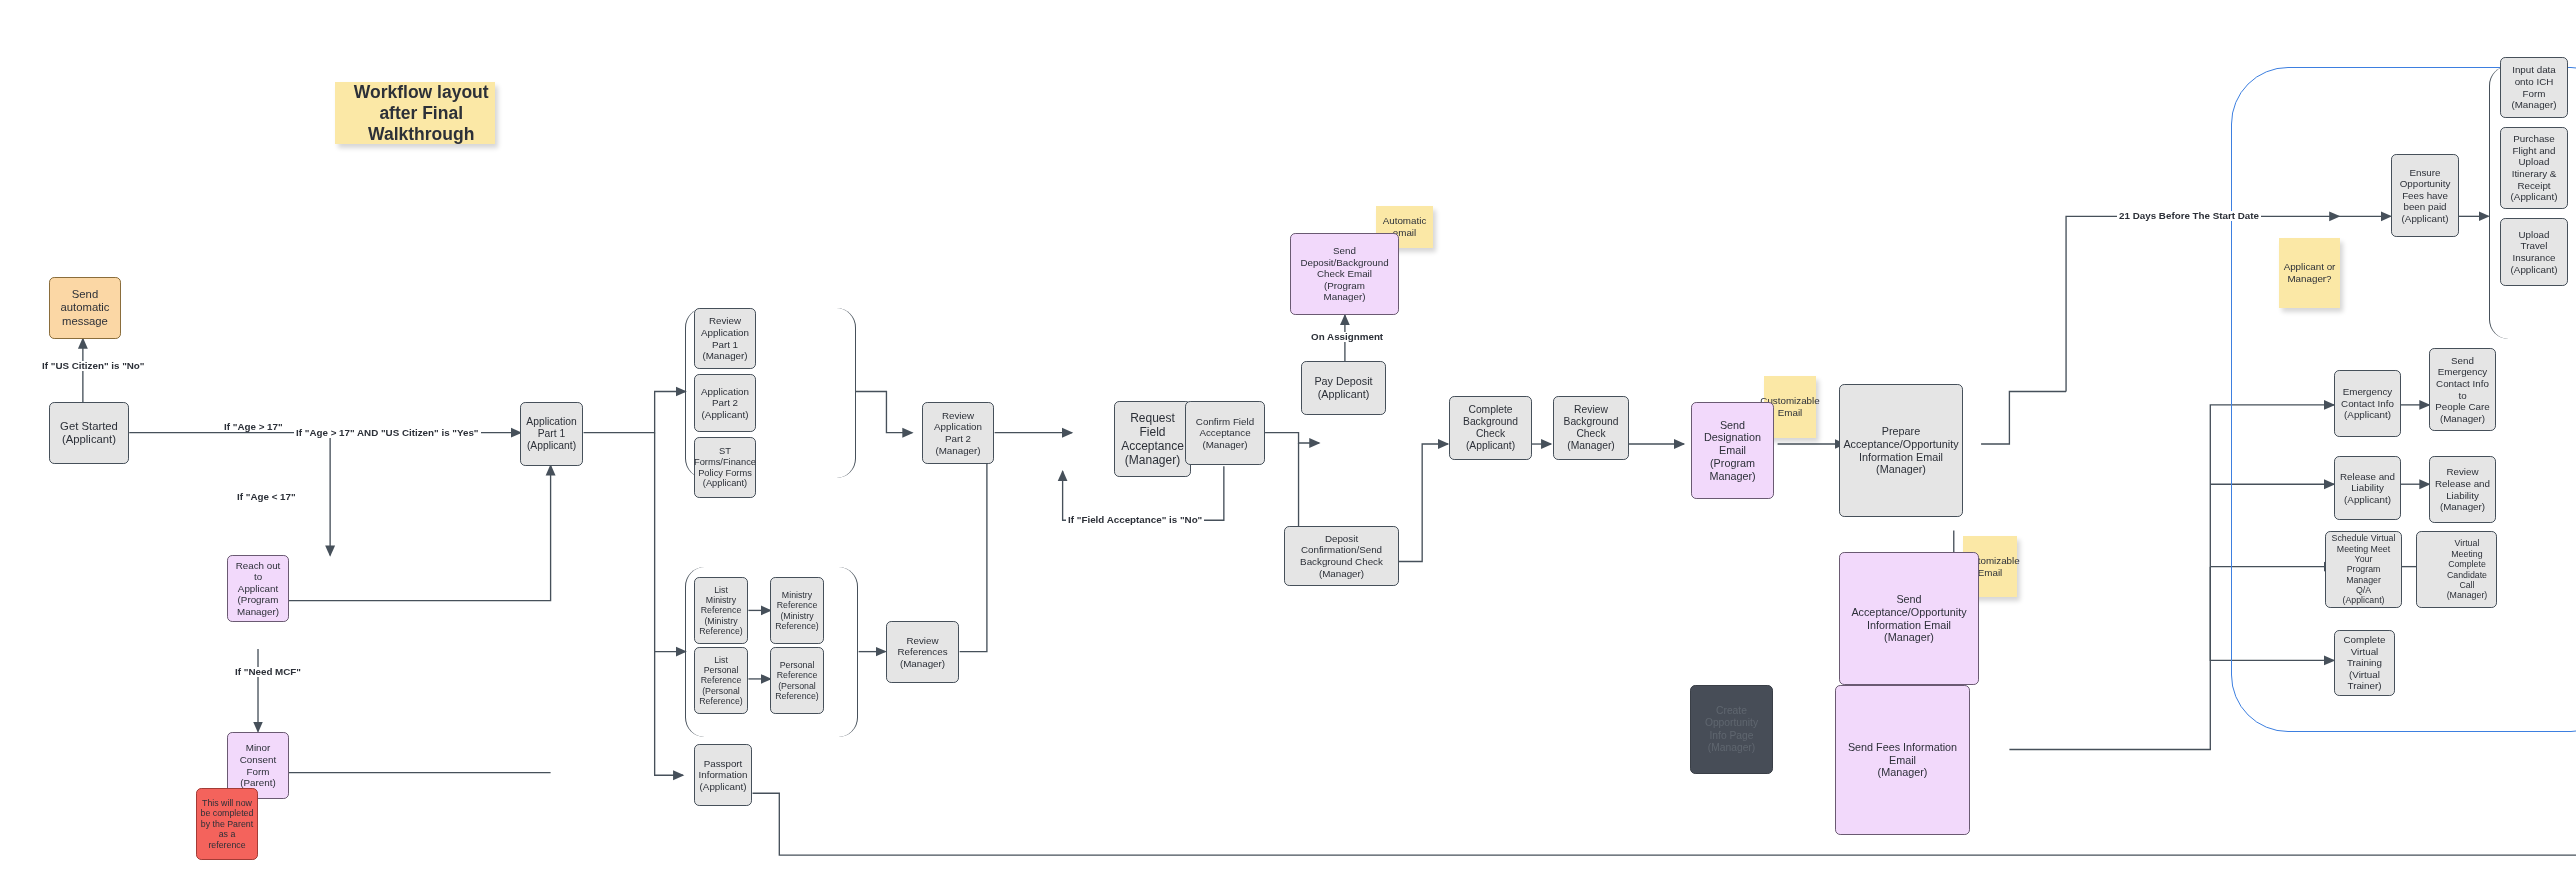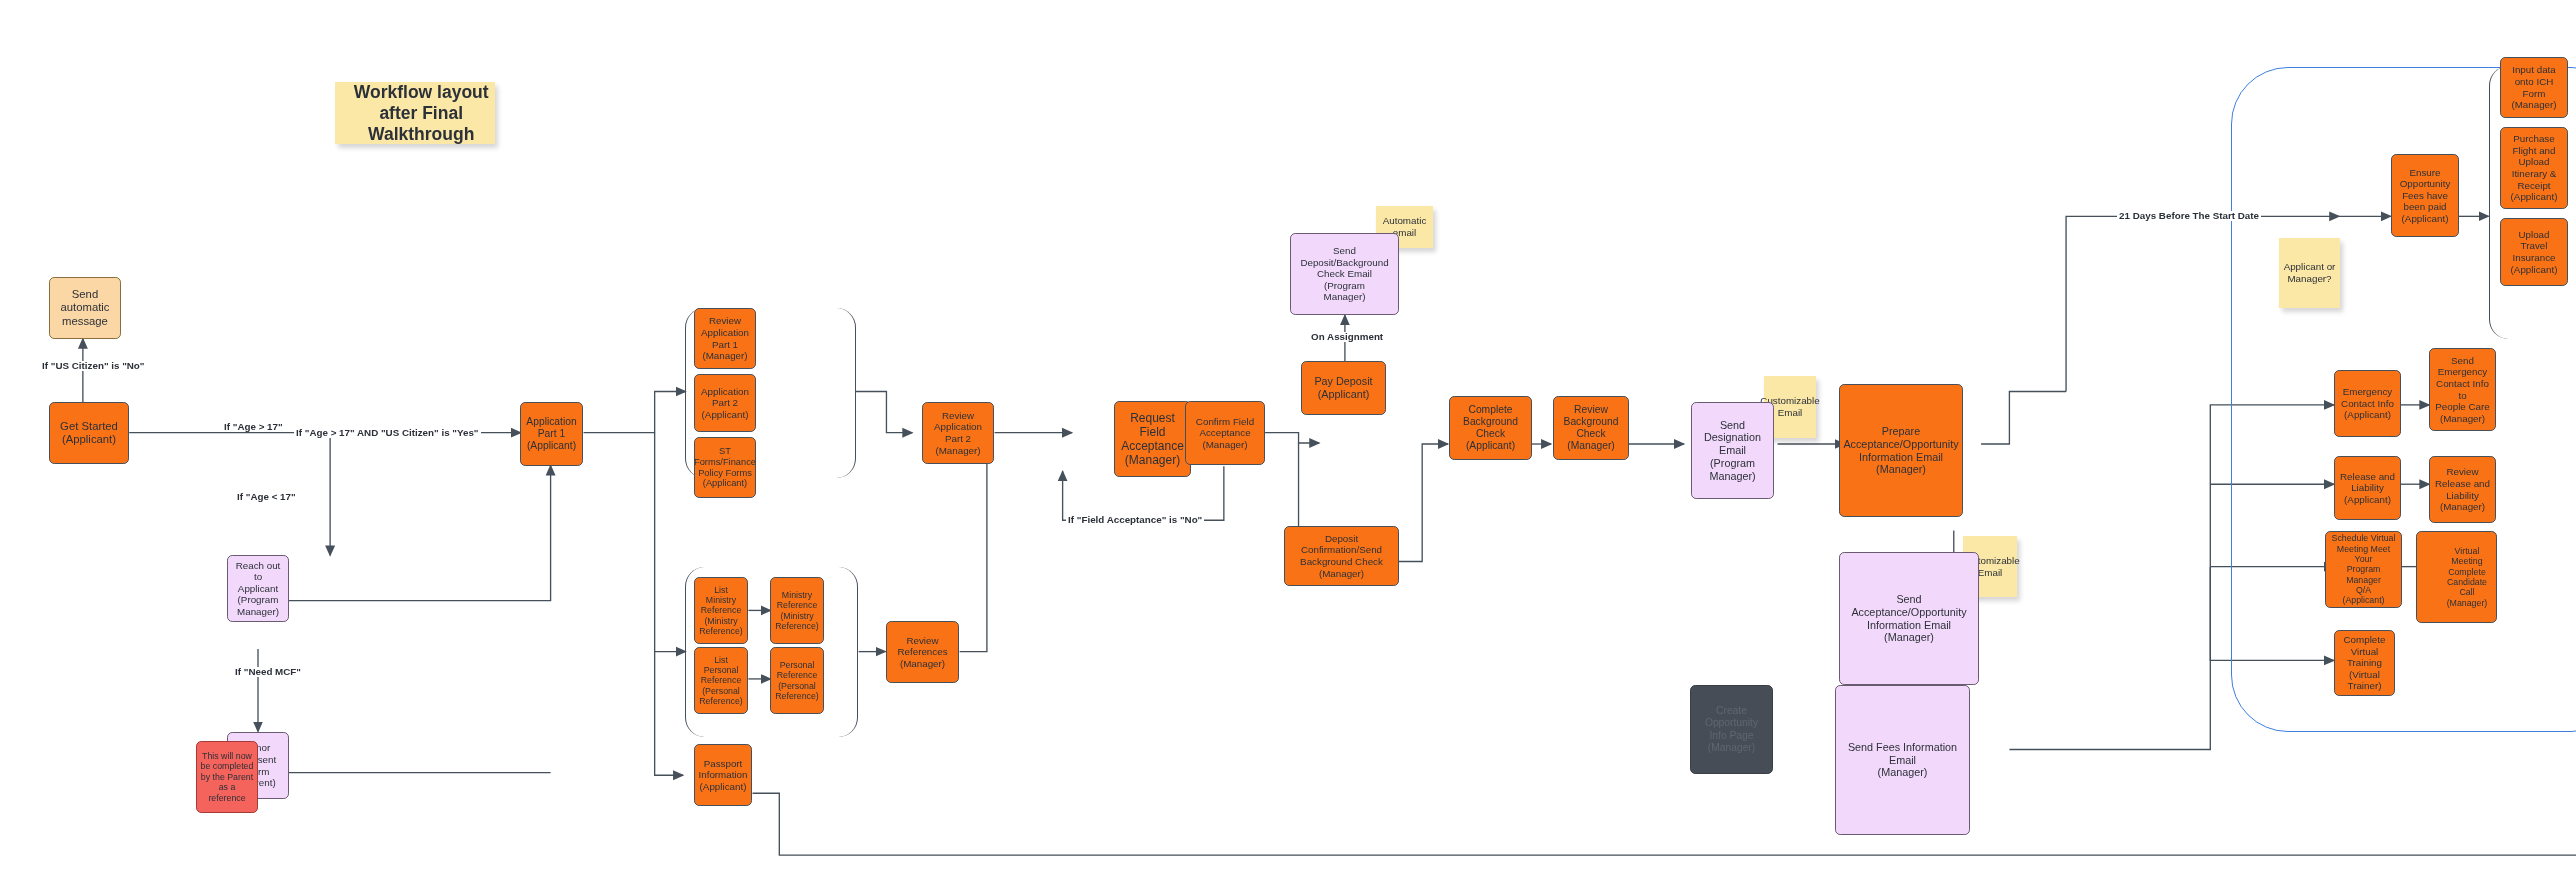--- a/index.html
+++ b/index.html
@@ -1,21 +1,21 @@
 <!DOCTYPE html>
 <html style="font-size:8.2px"><head>
 <meta charset="utf-8">
 <style>
   html,body{margin:0;padding:0;background:#ffffff;}
   body{font-family:"Liberation Sans", sans-serif;}
   #canvas{position:relative;width:3906px;height:886px;background:#fff;overflow:hidden;}
   svg#wires{position:absolute;left:0;top:0;width:3906px;height:886px;pointer-events:none;}
 
   .node{position:absolute;box-sizing:border-box;border:1px solid #46505a;border-radius:7.2px;
-        background:#f97316;color:#2c3038;display:flex;align-items:center;justify-content:center;
+        background:#e5e5e5;color:#2c3038;display:flex;align-items:center;justify-content:center;
         text-align:center;line-height:1.18;padding:2.1px 3.1px;font-size:11.3px;white-space:pre-line;}
   .node.purple{background:#f2d9fb;border-color:#6a5a72;}
   .node.orangebox{background:#fbd7a5;border-color:#8a6d3b;}
   .node.red{background:#f4635c;border-color:#a33b36;}
   .node.dark{background:#474d57;border-color:#3a3f47;color:#5f666f;}
   .node.square{border-radius:5.2px;}
 
   .sticky{position:absolute;box-sizing:border-box;background:#fbe8a6;color:#2c3038;
           display:flex;align-items:center;justify-content:center;text-align:center;
           font-size:9.8px;line-height:1.2;padding:2.1px 2.6px;white-space:pre-line;
@@ -165,21 +165,21 @@
   <div class="node purple square" style="left:227px;top:555px;width:62px;height:67px;font-size:9.8px;">Reach out to
 Applicant
 (Program
 Manager)</div>
 
   <div class="node purple square" style="left:227px;top:732px;width:62px;height:67px;font-size:9.8px;">Minor
 Consent
 Form
 (Parent)</div>
 
-  <div class="node red square" style="left:196px;top:741px;width:62px;height:72px;font-size:8.8px;">This will now
+  <div class="node red square" style="left:196px;top:788px;width:62px;height:72px;font-size:8.8px;">This will now
 be completed
 by the Parent
 as a
 reference</div>
 
   <div class="node square" style="left:520px;top:402px;width:63px;height:64px;font-size:10.3px;">Application
 Part 1
 (Applicant)</div>
 
   <div class="node square" style="left:694px;top:308px;width:62px;height:61px;font-size:9.8px;">Review
@@ -305,21 +305,21 @@
 Liability
 (Manager)</div>
 
   <div class="node square" style="left:2325px;top:531px;width:77px;height:77px;font-size:8.8px;">
     <span>Schedule Virtual
 Meeting Meet Your
 Program Manager
 Q/A
 (Applicant)</span>
   </div>
-  <div class="node square" style="left:2416px;top:531px;width:81px;height:92px;font-size:8.8px;padding-left:24px;">
+  <div class="node square" style="left:2416px;top:531px;width:81px;height:77px;font-size:8.8px;padding-left:24px;">
     <span>Virtual Meeting
 Complete
 Candidate Call
 (Manager)</span>
   </div>
 
   <div class="node square" style="left:2334px;top:630px;width:61px;height:66px;font-size:9.8px;">Complete
 Virtual
 Training
 (Virtual

